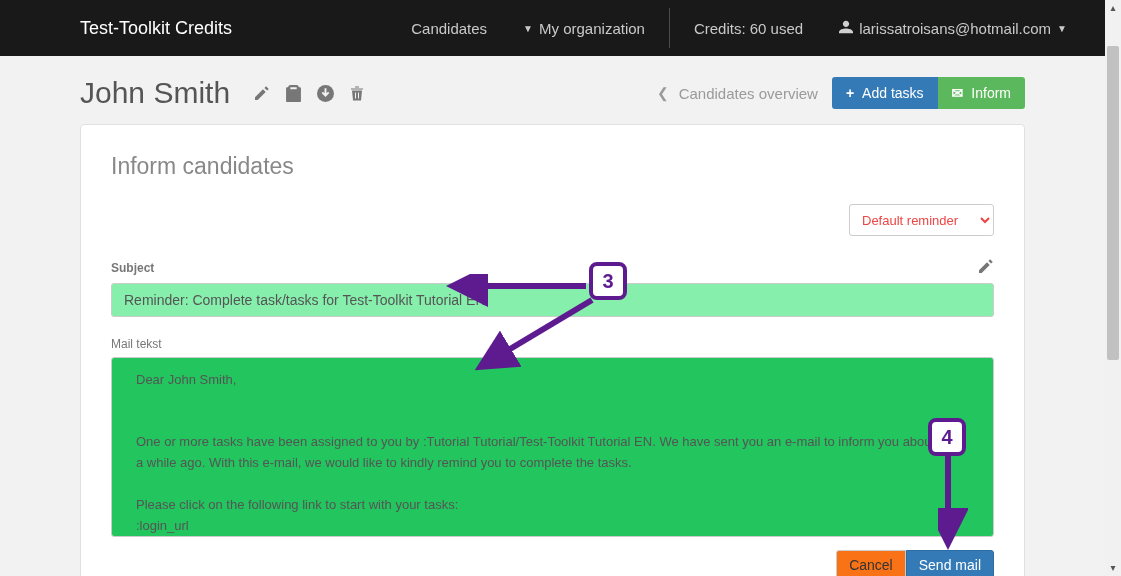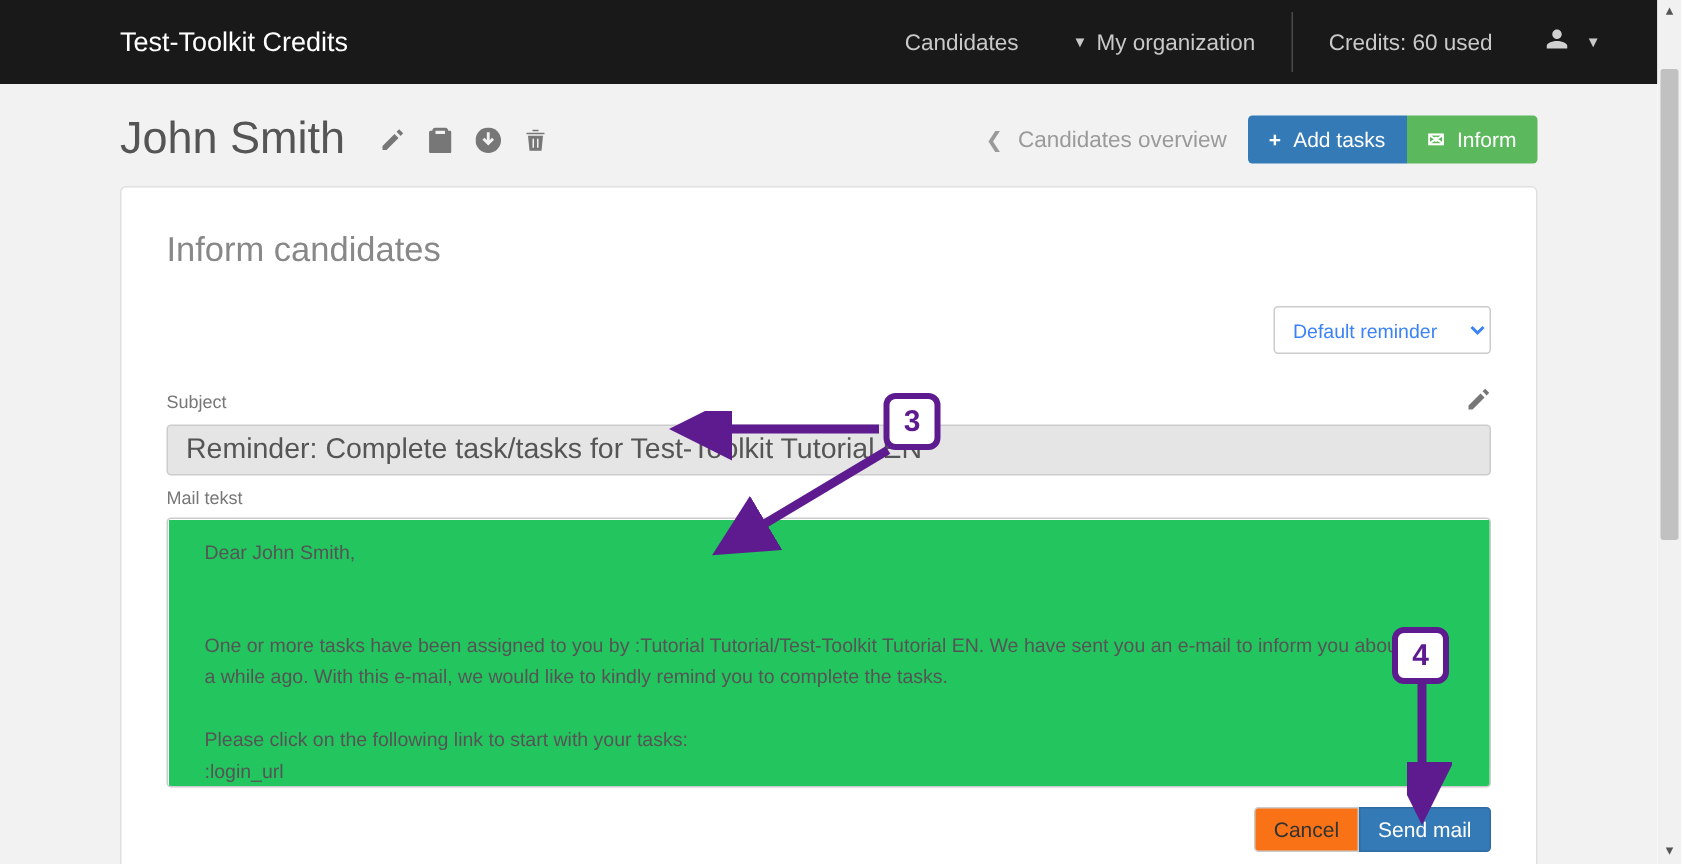--- a/index.html
+++ b/index.html
@@ -155,46 +155,46 @@
   margin-bottom: 22px;
 }
 .reminder-select {
   width: 145px;
   height: 32px;
   border: 1px solid #ccc;
   border-radius: 3px;
   background: #fff;
   font-size: 13px;
   padding: 0 8px;
-  color: #3b82f6;
+  color: #ef4444;
   cursor: pointer;
 }
 .field-label {
   font-size: 12px;
   color: #777;
   margin-bottom: 6px;
 }
 .subject-row {
   display: flex;
   align-items: center;
   margin-bottom: 6px;
 }
-.subject-row .field-label { flex: 1; margin-bottom: 0; }
+.subject-row .field-label { flex: 1; margin-bottom: 0; font-weight: bold; }
 .edit-sub-icon { color: #777; font-size: 14px; cursor: pointer; }
 .subject-input {
   width: 100%;
   height: 34px;
   border: 1px solid #ccc;
   border-radius: 3px;
-  background: #e5e5e5;
+  background: #86efac;
   padding: 0 12px;
-  font-size: 19px;
+  font-size: 14px;
   color: #555;
 }
-.mail-label { margin-top: 8px; }
+.mail-label { margin-top: 20px; }
 .mail-textarea {
   width: 100%;
   height: 180px;
   border: 1px solid #ccc;
   border-radius: 3px;
   background: #22c55e;
   padding: 12px 24px;
   font-size: 13px;
   color: #555;
   line-height: 1.6;
@@ -267,20 +267,21 @@
       <span>My organization</span>
     </div>
     <div class="nav-divider"></div>
     <div class="nav-item">Credits: 60 used</div>
     <div class="nav-item">
       <span class="user-icon">
         <svg width="14" height="14" viewBox="0 0 16 16" fill="#d0d0d0">
             <path d="M8 8c2 0 3.6-1.6 3.6-3.6S10 0.8 8 0.8 4.4 2.4 4.4 4.4 6 8 8 8zm0 1.6c-2.7 0-8 1.3-8 4v1.6h16V13.6c0-2.7-5.3-4-8-4z"></path>
           </svg>
       </span>
+      <span>larissatroisans@hotmail.com</span>
       <span style="margin-left:6px;font-size:10px">▼</span>
     </div>
   </div>
 
   <div class="page-gray">
 
     <div class="page-header">
       <h1 class="candidate-name">John Smith</h1>
       <span class="hdr-icon">
         <svg class="pencil-icon" viewBox="0 0 16 16" fill="#777">

